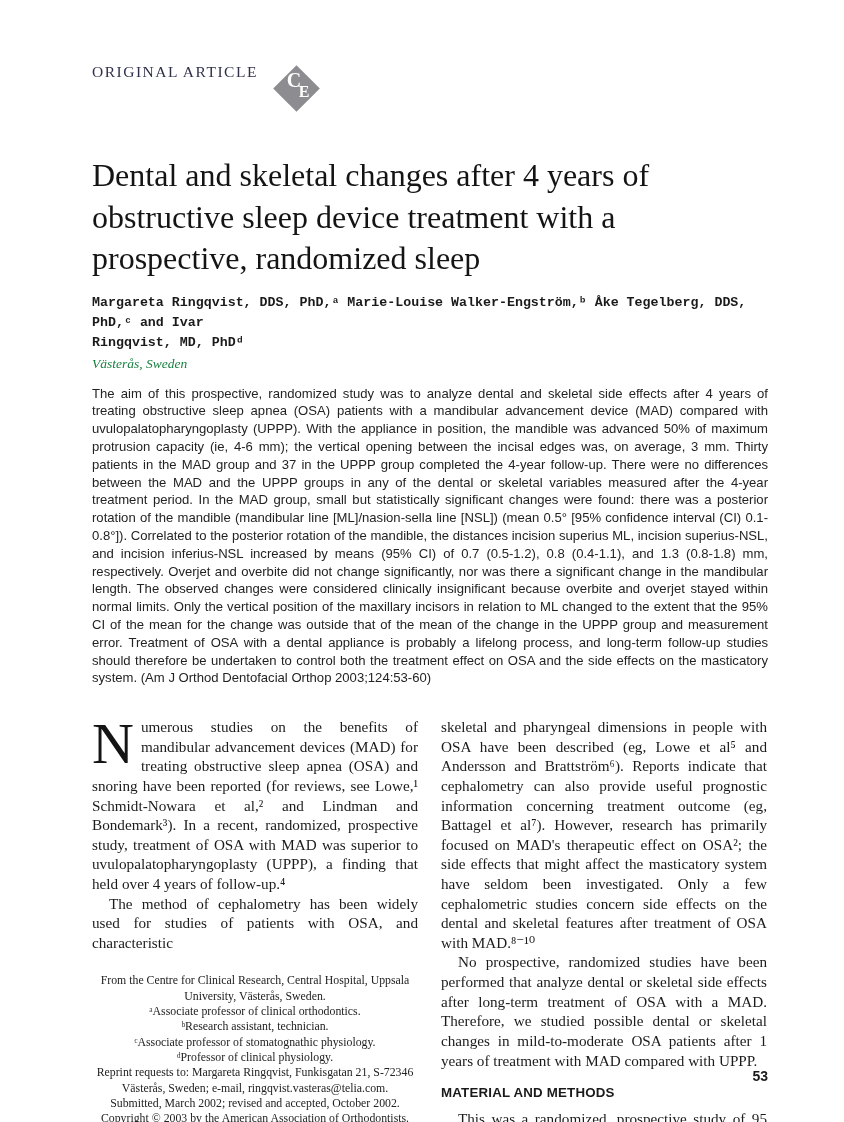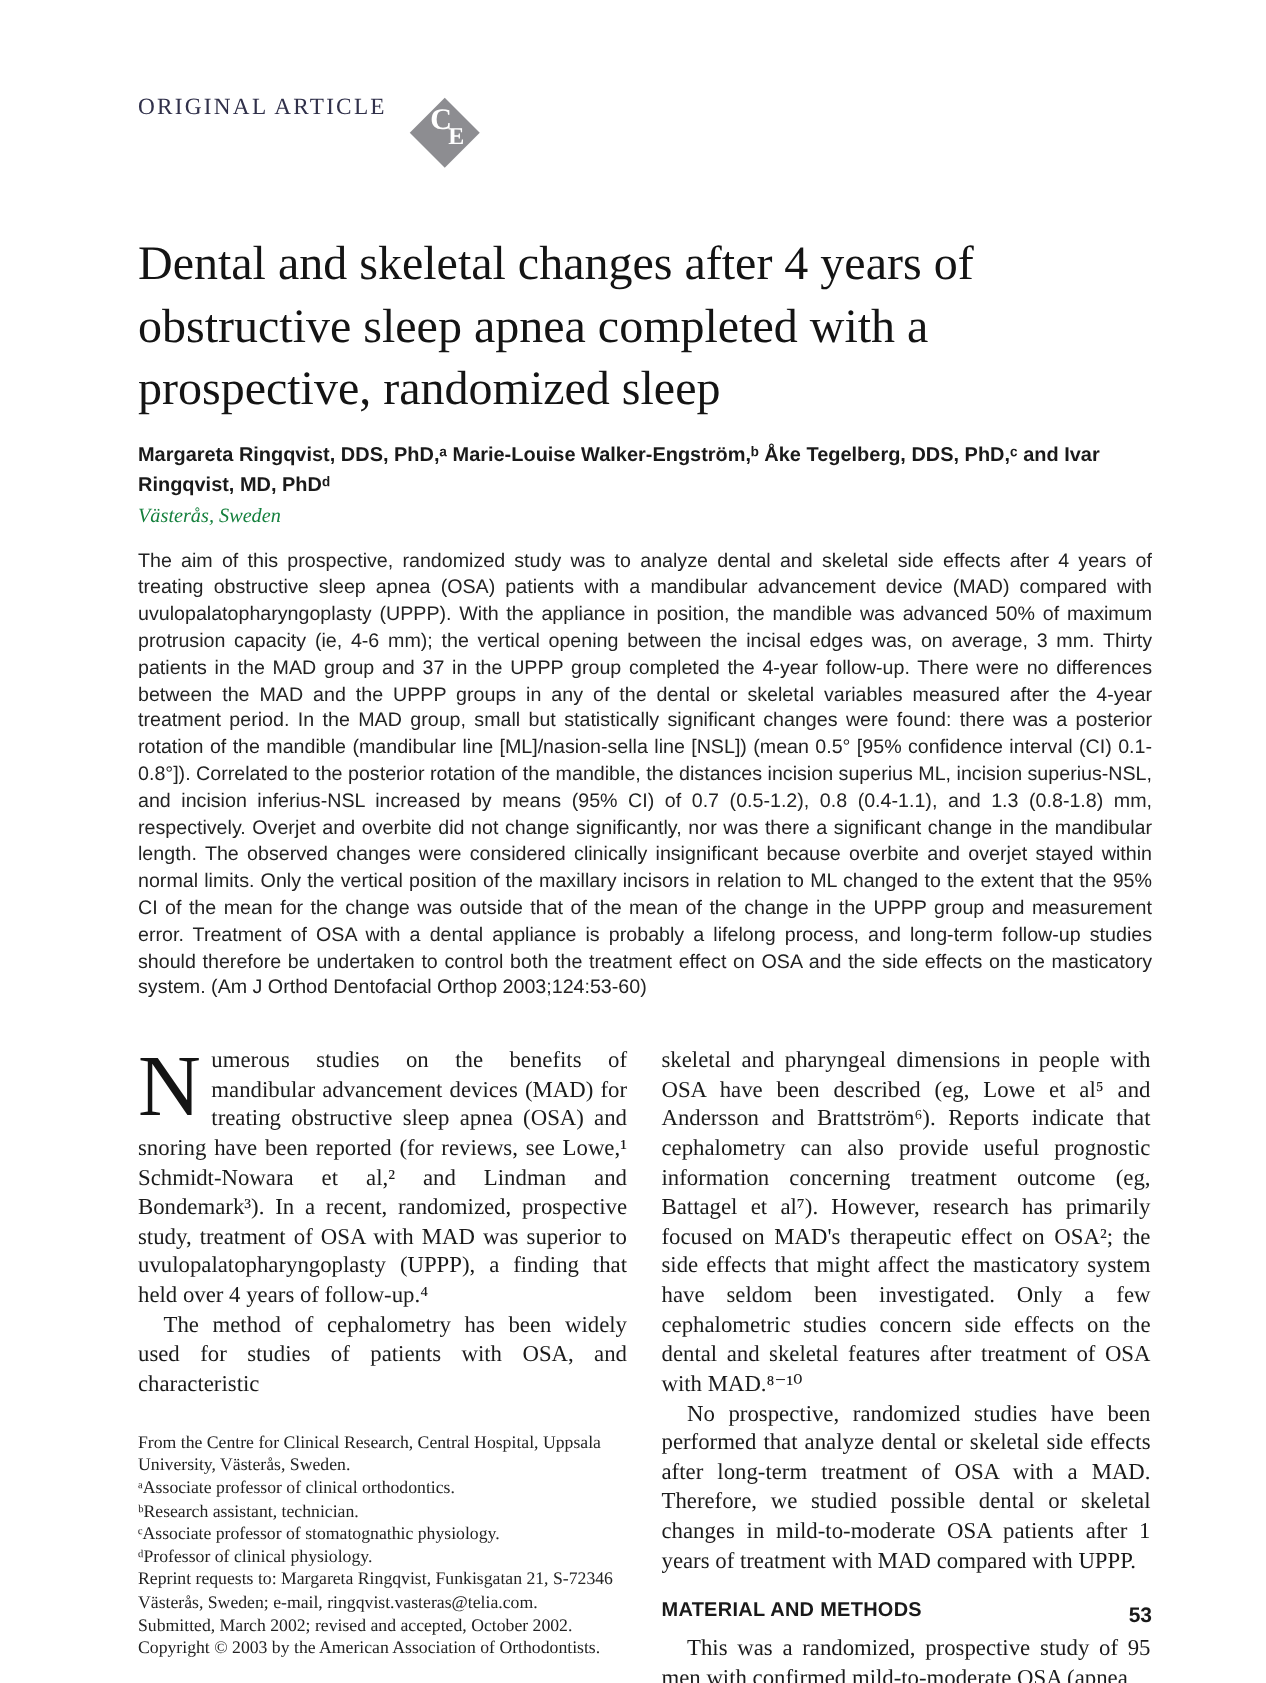--- a/index.html
+++ b/index.html
@@ -44,21 +44,21 @@
   
   .article-title {
     margin-top: 40px;
     font-size: 32px;
     line-height: 1.3;
     color: #141414;
     font-weight: 400;
   }
   .authors {
     margin-top: 13px;
-    font-family: Liberation Sans, sans-serif;
+    font-family: Liberation Mono, monospace;
     font-weight: 700;
     font-size: 13.3px;
     line-height: 1.5;
     color: #1a1a1a;
     max-width: 676px;
   }
   .affiliation {
     margin-top: 3px;
     font-style: italic;
     font-size: 13.5px;
@@ -107,21 +107,21 @@
   }
 
   
   .footnotes {
     margin-top: 21px;
     font-size: 11.8px;
     line-height: 1.3;
     text-align: left;
     color: #222222;
   }
-  .footnotes div { margin: 0; }
+  .footnotes div { margin: 0; text-align: center; }
 
   
   .page-number {
     position: absolute;
     right: 76px;
     top: 1036px;
     font-family: "Liberation Sans", "DejaVu Sans", sans-serif;
     font-weight: 700;
     font-size: 14px;
     color: #1a1a1a;
@@ -137,21 +137,21 @@
     <span class="masthead-label">ORIGINAL ARTICLE</span>
     <span class="ce-badge">
       <span class="ce-diamond"></span>
       <span class="ce-c">C</span>
       <span class="ce-e">E</span>
     </span>
   </div>
 
   <div class="article-title">
     <div>Dental and skeletal changes after 4 years of</div>
-    <div>obstructive sleep apnea completed with a</div>
+    <div>obstructive sleep device treatment with a</div>
     <div>prospective, randomized sleep</div>
   </div>
 
   <div class="authors">
     <div>Margareta Ringqvist, DDS, PhD,ᵃ Marie-Louise Walker-Engström,ᵇ Åke Tegelberg, DDS, PhD,ᶜ and Ivar</div>
     <div>Ringqvist, MD, PhDᵈ</div>
   </div>
 
   <div class="affiliation">Västerås, Sweden</div>
 

